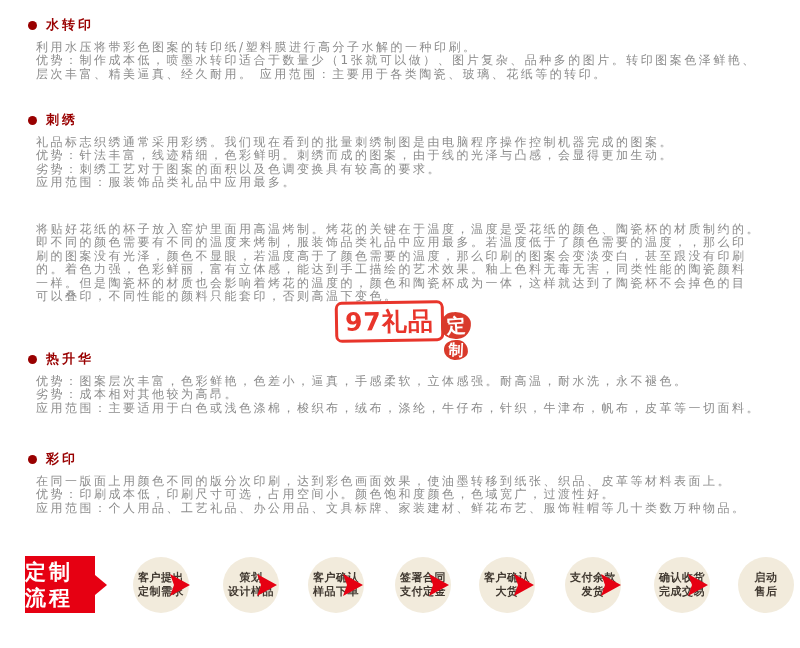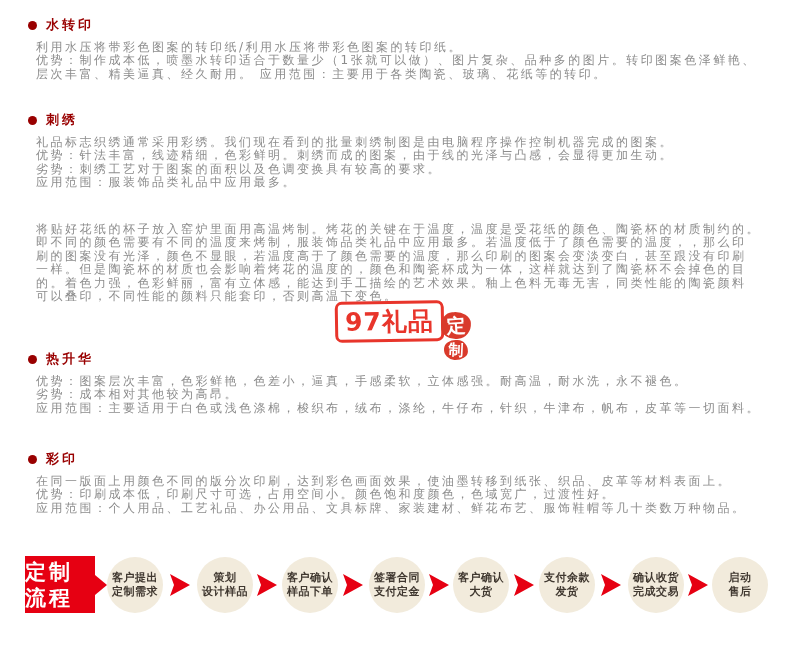--- a/index.html
+++ b/index.html
@@ -46,37 +46,37 @@
     position:absolute; right:-12px; top:50%; margin-top:-10px;
     width:0; height:0;
     border-top:10px solid transparent; border-bottom:10px solid transparent;
     border-left:12px solid #e60012;
   }
   .step {
     position:absolute; top:557px; width:56px; height:56px; border-radius:50%;
     background:#f2ebdc; color:#403830;
     display:flex; flex-direction:column; align-items:center; justify-content:center;
     font-size:11px; font-weight:bold; line-height:14px; letter-spacing:0.5px;
-    text-align:center; white-space:nowrap;
+    text-align:center; white-space:nowrap;margin-left:26px;
   }
   .flow-arrow {
     position:absolute; top:574px; width:20px; height:22px; background:#e60012;
     clip-path:polygon(0 0, 100% 50%, 0 100%, 20% 50%);
   }
 </style>
 </head>
 <body>
 
 <div class="section" style="top:16px">
   <div class="sec-head">
     <span class="bullet"></span>
     <span class="sec-title">水转印</span>
   </div>
   <div class="sec-body">
-    <div class="bline">利用水压将带彩色图案的转印纸/利用水压将带彩色图案的转印纸。</div>
+    <div class="bline">利用水压将带彩色图案的转印纸/塑料膜进行高分子水解的一种印刷。</div>
     <div class="bline">优势：制作成本低，喷墨水转印适合于数量少（1张就可以做）、图片复杂、品种多的图片。转印图案色泽鲜艳、</div>
     <div class="bline">层次丰富、精美逼真、经久耐用。 应用范围：主要用于各类陶瓷、玻璃、花纸等的转印。</div>
   </div>
 </div>
 
 <div class="section" style="top:111px">
   <div class="sec-head">
     <span class="bullet"></span>
     <span class="sec-title">刺绣</span>
   </div>
@@ -86,22 +86,22 @@
     <div class="bline">劣势：刺绣工艺对于图案的面积以及色调变换具有较高的要求。</div>
     <div class="bline">应用范围：服装饰品类礼品中应用最多。</div>
   </div>
 </div>
 
 <div class="section" style="top:216px">
   <div class="sec-body">
     <div class="bline">将贴好花纸的杯子放入窑炉里面用高温烤制。烤花的关键在于温度，温度是受花纸的颜色、陶瓷杯的材质制约的。</div>
     <div class="bline">即不同的颜色需要有不同的温度来烤制，服装饰品类礼品中应用最多。若温度低于了颜色需要的温度，，那么印</div>
     <div class="bline">刷的图案没有光泽，颜色不显眼，若温度高于了颜色需要的温度，那么印刷的图案会变淡变白，甚至跟没有印刷</div>
+    <div class="bline">的。着色力强，色彩鲜丽，富有立体感，能达到手工描绘的艺术效果。釉上色料无毒无害，同类性能的陶瓷颜料</div>
     <div class="bline">一样。但是陶瓷杯的材质也会影响着烤花的温度的，颜色和陶瓷杯成为一体，这样就达到了陶瓷杯不会掉色的目</div>
-    <div class="bline">的。着色力强，色彩鲜丽，富有立体感，能达到手工描绘的艺术效果。釉上色料无毒无害，同类性能的陶瓷颜料</div>
     <div class="bline">可以叠印，不同性能的颜料只能套印，否则高温下变色。</div>
   </div>
 </div>
 
 <div class="section" style="top:350px">
   <div class="sec-head">
     <span class="bullet"></span>
     <span class="sec-title">热升华</span>
   </div>
   <div class="sec-body">

